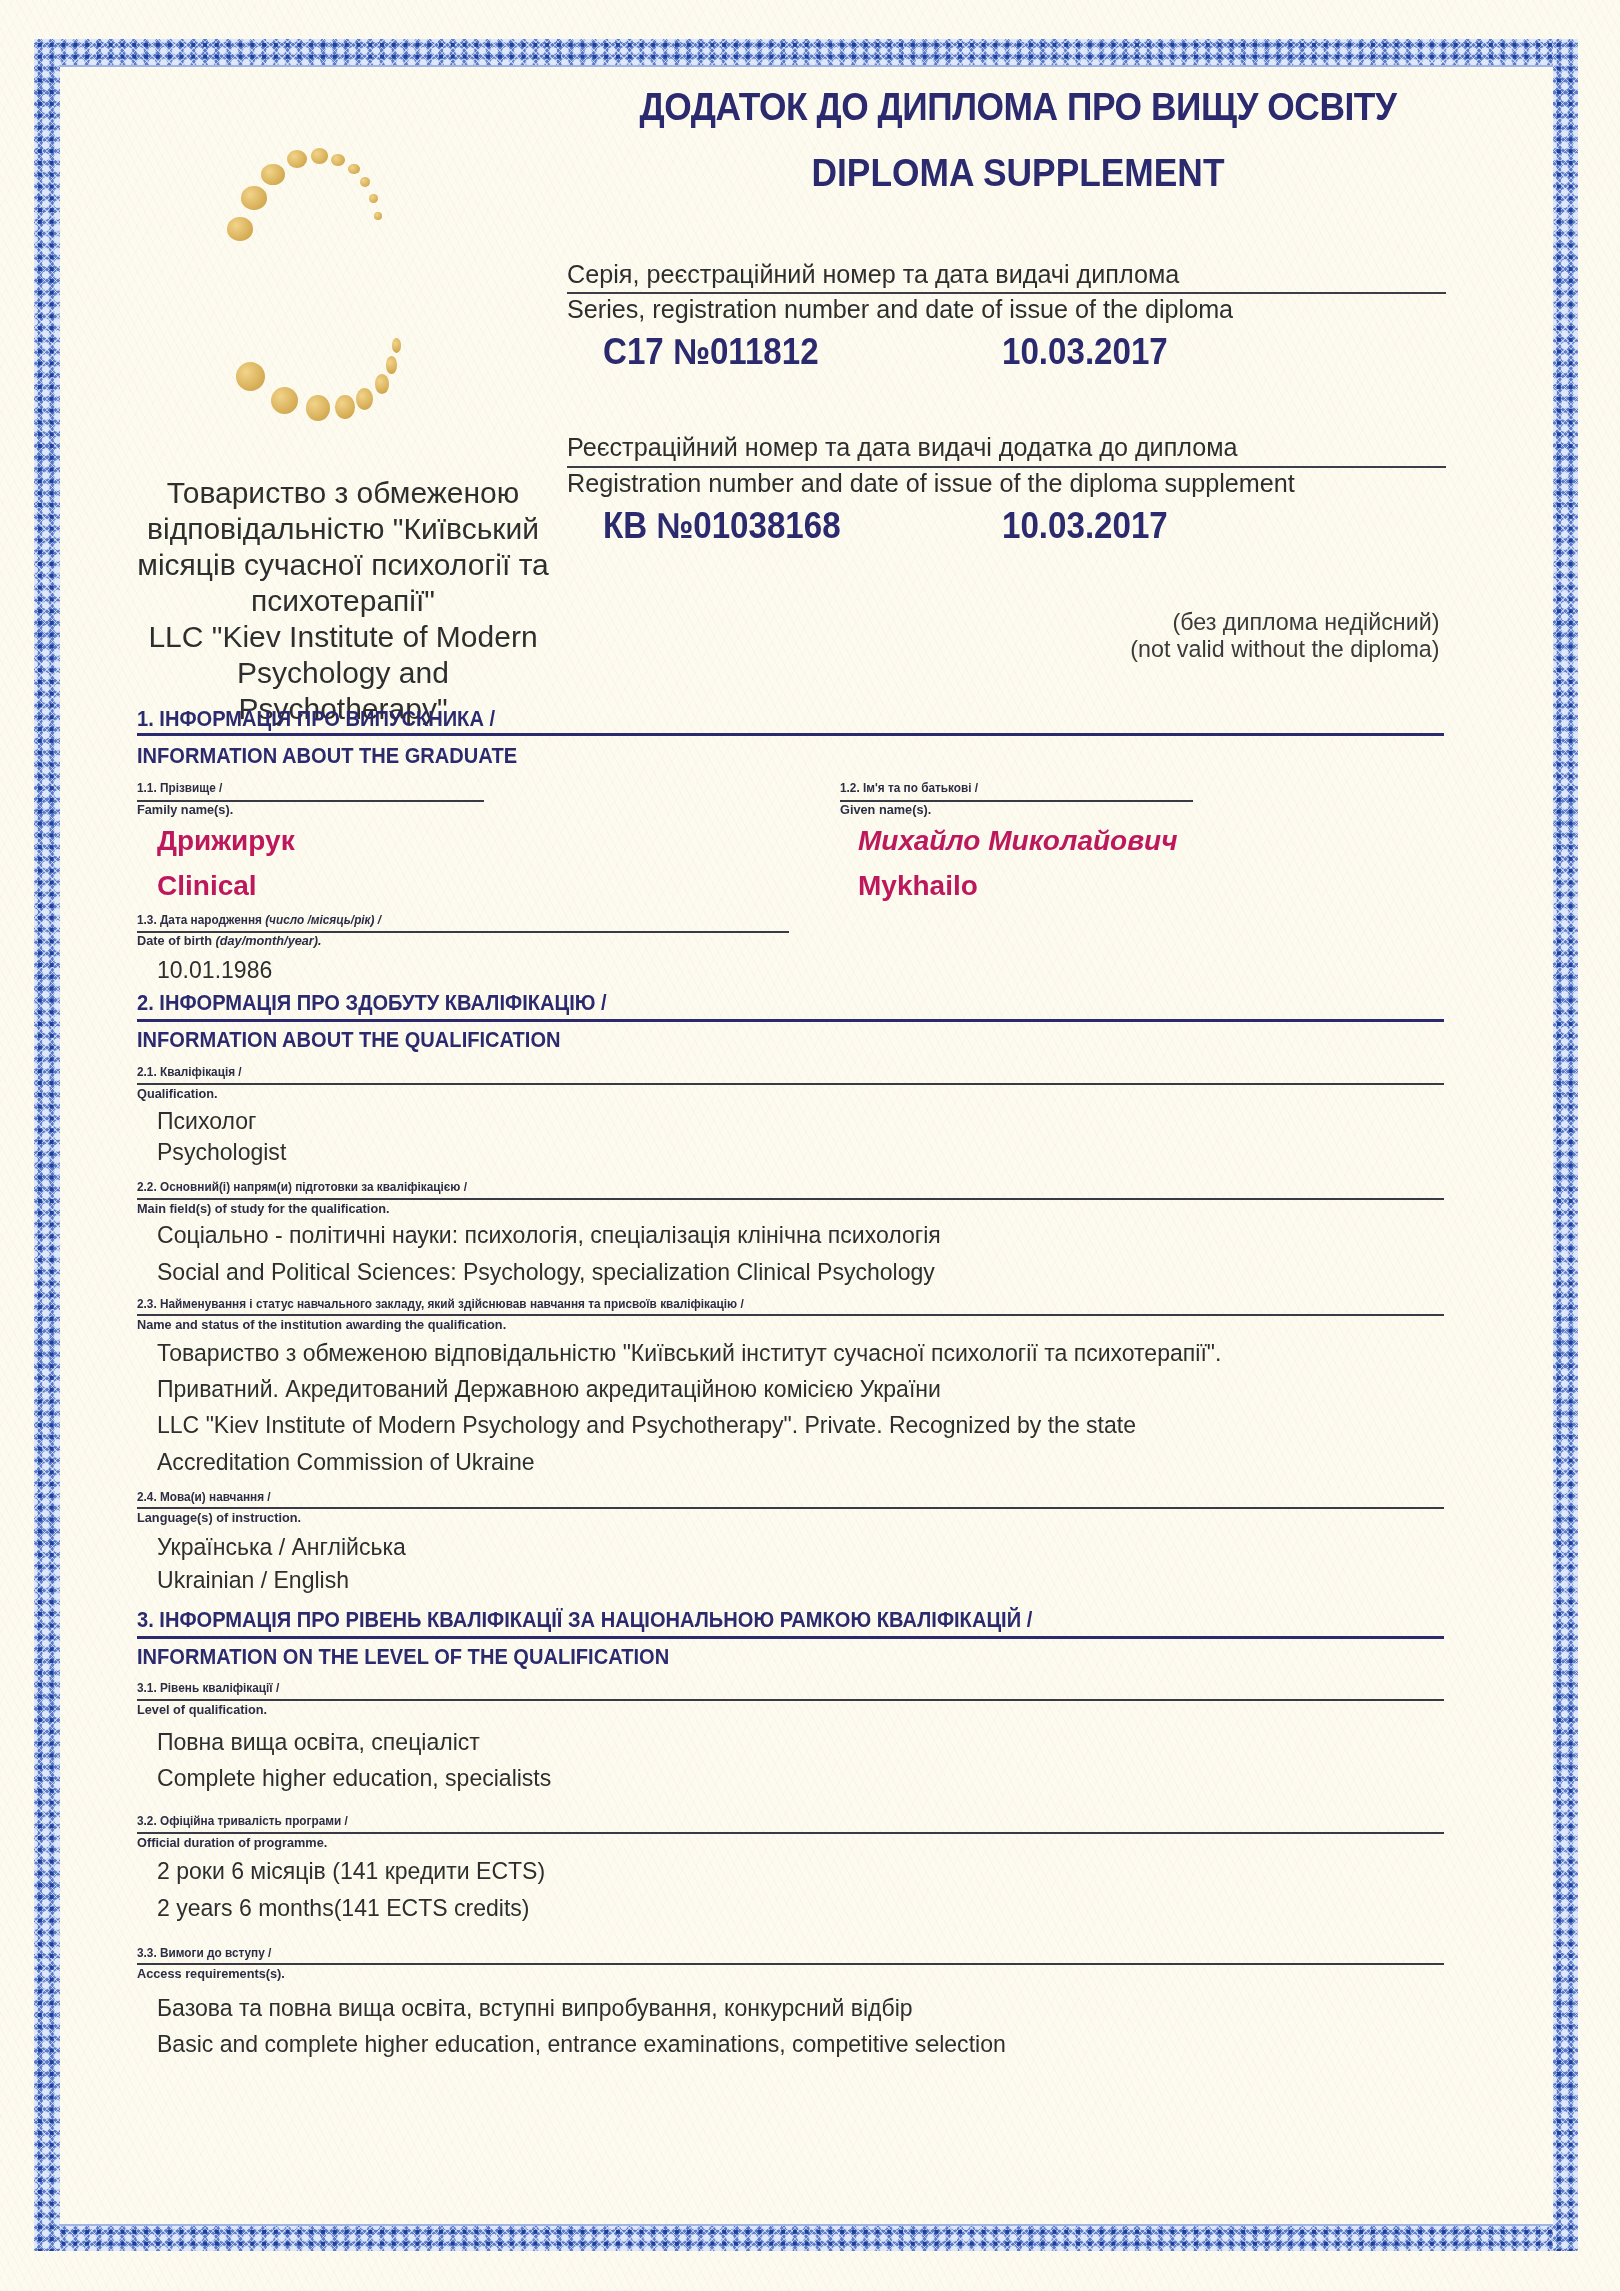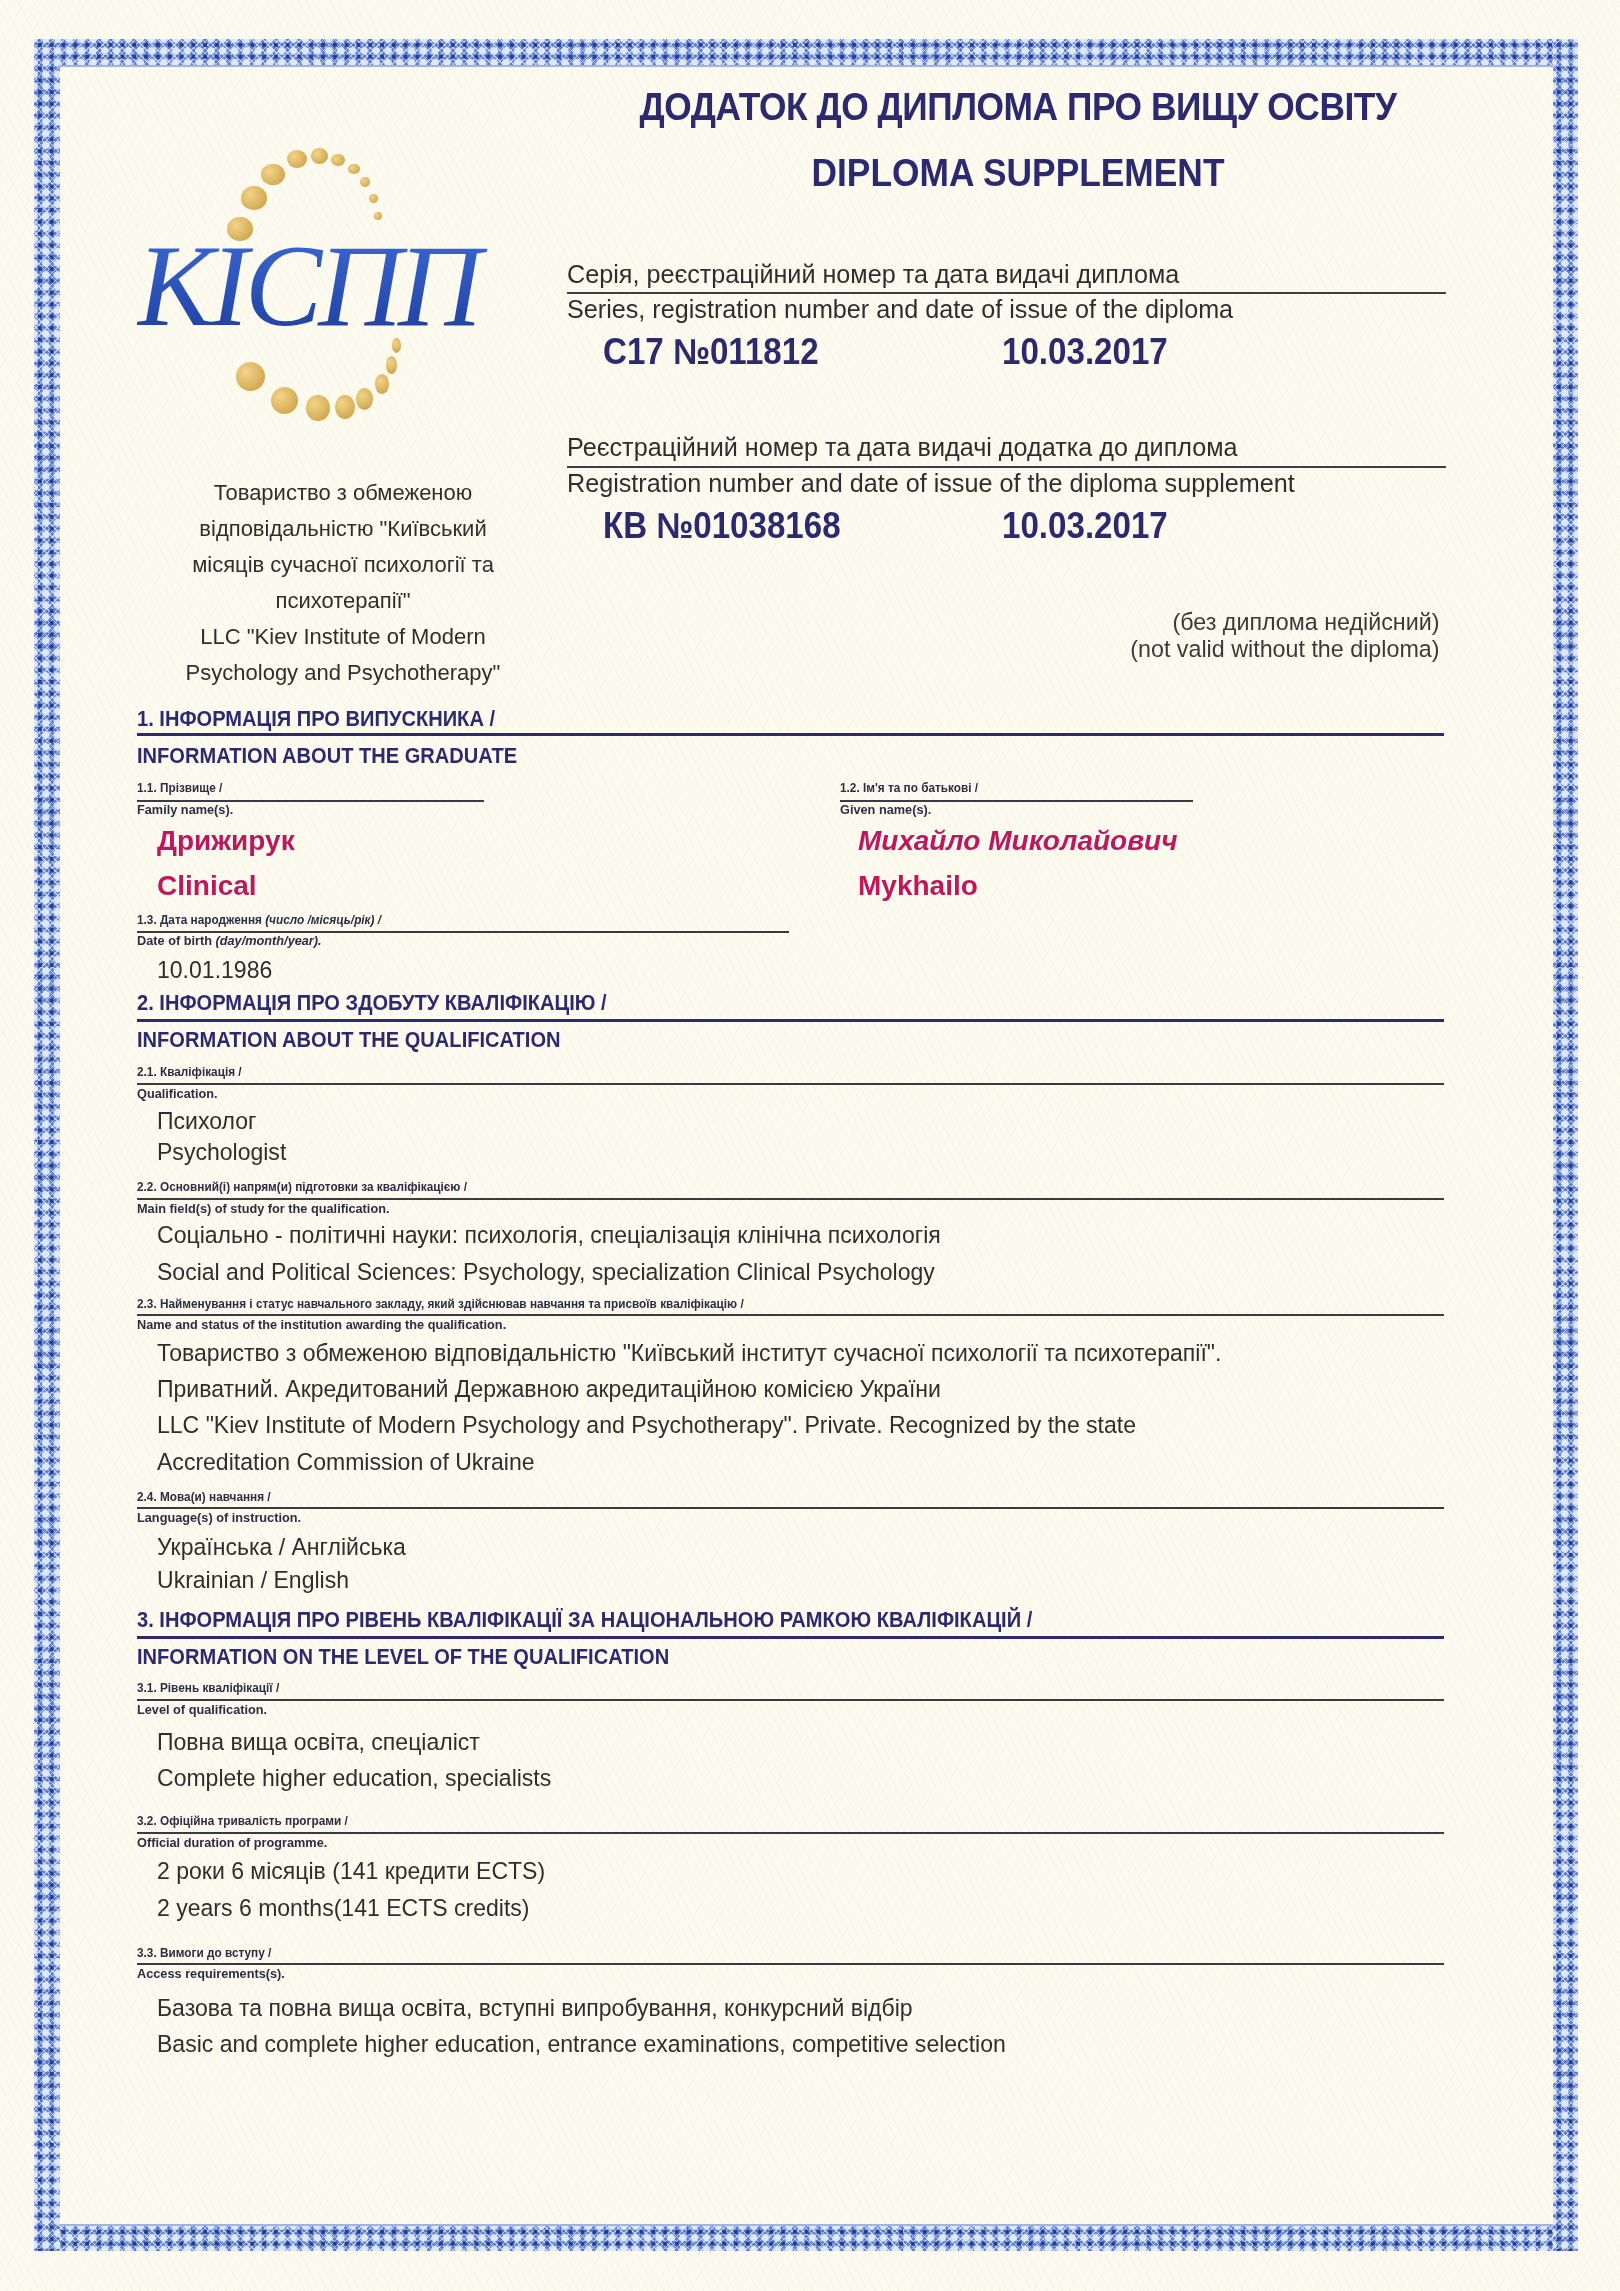--- a/index.html
+++ b/index.html
@@ -41,21 +41,21 @@
   
   .logo { left:132px; top:142px; width:412px; height:294px; }
   .logo-text { position:absolute; left:4.9px; top:86px; width:402px;
     font-family:"Liberation Serif", serif; font-style:italic; font-size:116px;
     color:#2a50b5; letter-spacing:-3.9px; line-height:1;
     background:linear-gradient(180deg,#3d6ad6 0%,#1d3e9c 100%);
     -webkit-background-clip:text; background-clip:text; -webkit-text-fill-color:transparent; }
   .dot { position:absolute; border-radius:50%; background:radial-gradient(circle at 35% 35%, #f2d48a, #c89a3c); }
 
   
-  .inst { left:137px; top:475px; width:412px; text-align:center; font-size:22px; line-height:36px; color:#2e2e2e; }
+  .inst { left:137px; top:475px; width:412px; text-align:center; font-size:30px; line-height:36px; color:#2e2e2e; }
 
   
   .reg-label { font-size:26.5px; color:#2e2e2e; transform:scaleX(0.95); transform-origin:left; white-space:nowrap; }
   .reg-line { position:absolute; height:2px; background:#3d3d4a; }
   .reg-value { font-weight:bold; font-size:36px; color:#2c2a6e; transform:scaleX(0.92); transform-origin:left; white-space:nowrap; }
   .not-valid { right:181px; top:608px; text-align:right; font-size:24.5px; line-height:27.4px; color:#3a3a3a; transform:scaleX(0.95); transform-origin:right; }
 
   
   .sec-head { font-weight:bold; font-size:21.6px; color:#2c2a6e; white-space:nowrap; transform:scaleX(0.93); transform-origin:left; }
   .sec-line { position:absolute; height:2.9px; background:#2c2a6e; }
@@ -87,21 +87,20 @@
   <div class="dot" style="left:109px;top:44px;width:25.5px;height:23.5px;"></div>
   <div class="dot" style="left:129px;top:21.6px;width:23.5px;height:21.6px;"></div>
   <div class="dot" style="left:155px;top:7.8px;width:19.6px;height:18.6px;"></div>
   <div class="dot" style="left:179px;top:5.9px;width:16.7px;height:15.7px;"></div>
   <div class="dot" style="left:199px;top:11.8px;width:13.7px;height:12.7px;"></div>
   <div class="dot" style="left:216px;top:21.6px;width:11.8px;height:10.8px;"></div>
   <div class="dot" style="left:228px;top:35px;width:9.8px;height:9.8px;"></div>
   <div class="dot" style="left:237px;top:52px;width:8.8px;height:8.8px;"></div>
   <div class="dot" style="left:242px;top:70px;width:7.8px;height:7.8px;"></div>
 
-  <div class="logo-text">КІСПП</div>
 
   <div class="dot" style="left:104px;top:220px;width:29px;height:29px;"></div>
   <div class="dot" style="left:139px;top:245px;width:27.4px;height:27.4px;"></div>
   <div class="dot" style="left:174px;top:253px;width:23.5px;height:25.5px;"></div>
   <div class="dot" style="left:203px;top:253px;width:19.6px;height:23.5px;"></div>
   <div class="dot" style="left:224px;top:246px;width:16.7px;height:21.6px;"></div>
   <div class="dot" style="left:243px;top:232px;width:13.7px;height:19.6px;"></div>
   <div class="dot" style="left:254px;top:214px;width:10.8px;height:17.6px;"></div>
   <div class="dot" style="left:260px;top:196px;width:8.8px;height:14.7px;"></div>
 </div>

